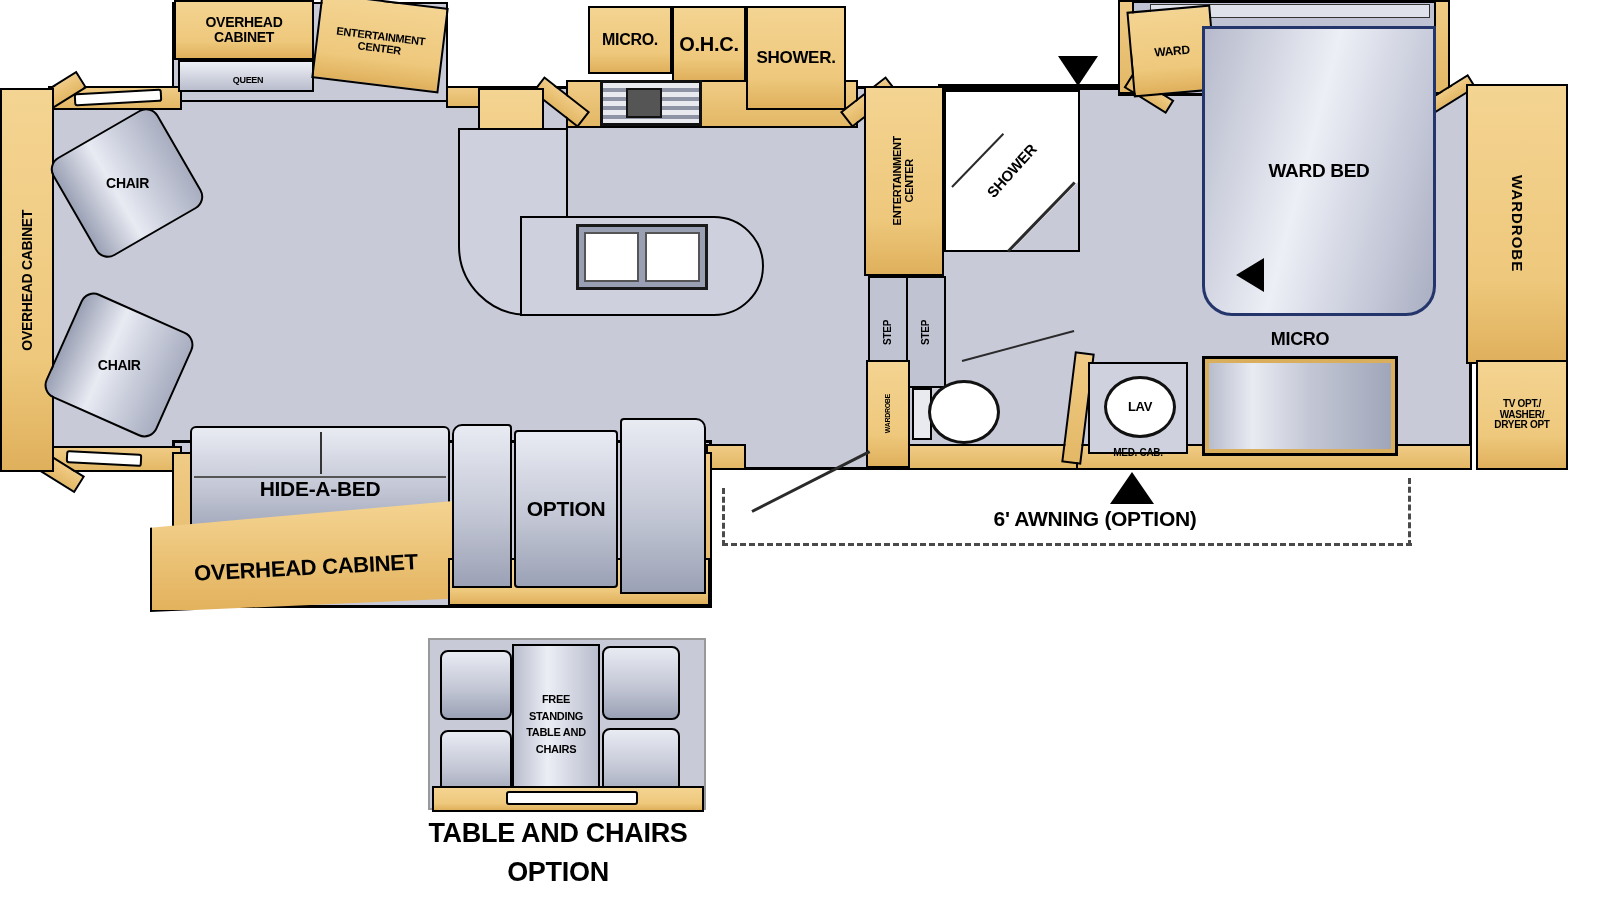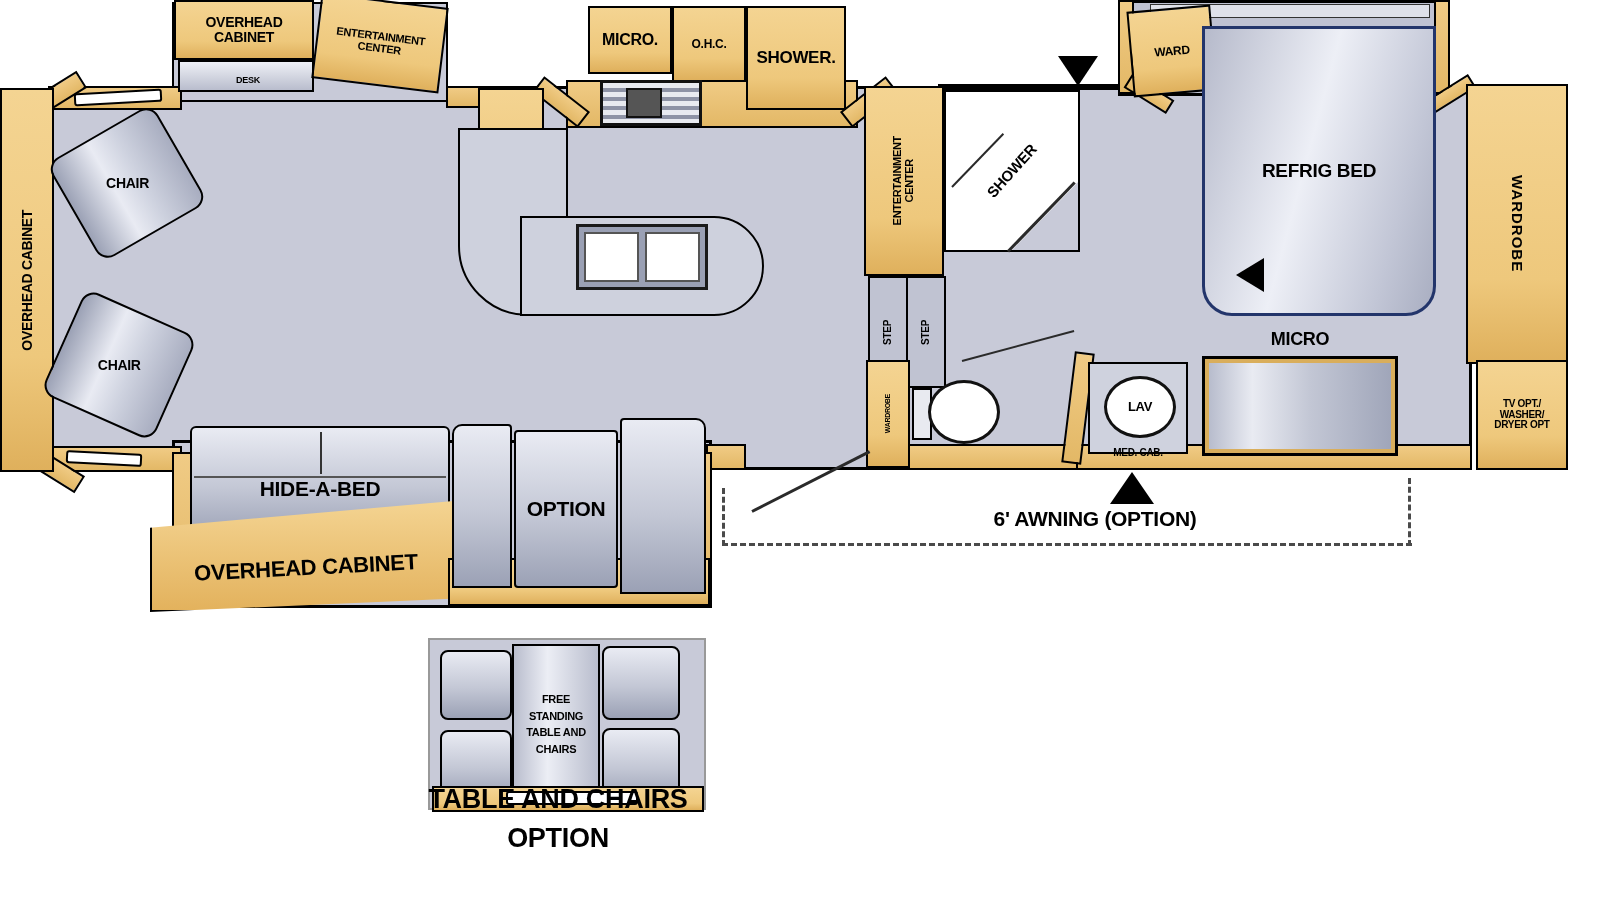--- a/index.html
+++ b/index.html
@@ -63,21 +63,21 @@
   </div>
   <div class="abs gray cent" style="left:58px;top:308px;width:122px;height:114px;transform:rotate(24deg);border-radius:14px;">
     <span class="lbl" style="font-size:14px;transform:rotate(-24deg);">CHAIR</span>
   </div>
 
   <div class="abs cab cent" style="left:174px;top:0px;width:140px;height:60px;">
     <span class="lbl pre" style="font-size:14px;">OVERHEAD
 CABINET</span>
   </div>
   <div class="abs" style="left:178px;top:60px;width:136px;height:32px;background:linear-gradient(180deg,#eef0f6,#b9bdcd);border:2px solid #000;"></div>
-  <div class="abs lbl" style="left:228px;top:76px;width:40px;font-size:9px;">DESK</div>
+  <div class="abs lbl" style="left:228px;top:76px;width:40px;font-size:9px;">QUEEN</div>
   <div class="abs cab cent" style="left:316px;top:0px;width:128px;height:86px;transform:rotate(7deg);">
     <span class="lbl pre" style="font-size:11px;">ENTERTAINMENT
 CENTER</span>
   </div>
 
   <div class="abs cab cent" style="left:478px;top:88px;width:66px;height:148px;">
     <span class="lbl vtu pre" style="font-size:10px;">OVERHEAD
 CABINET</span>
   </div>
   <div class="abs" style="left:458px;top:128px;width:110px;height:188px;background:#ced1dd;border:2px solid #000;border-radius:0 0 26px 70px;"></div>
@@ -85,21 +85,21 @@
   <div class="abs" style="left:522px;top:220px;width:100px;height:92px;background:#ced1dd;"></div>
   <div class="abs" style="left:576px;top:224px;width:132px;height:66px;background:#9aa0b4;border:3px solid #1a1a1a;display:flex;gap:6px;padding:5px;">
     <div style="flex:1;background:#fff;border:2px solid #555;"></div>
     <div style="flex:1;background:#fff;border:2px solid #555;"></div>
   </div>
 
   <div class="abs cab cent" style="left:588px;top:6px;width:84px;height:68px;">
     <span class="lbl" style="font-size:16px;">MICRO.</span>
   </div>
   <div class="abs cab cent" style="left:672px;top:6px;width:74px;height:76px;">
-    <span class="lbl" style="font-size:12px;">O.H.C.</span>
+    <span class="lbl" style="font-size:20px;">O.H.C.</span>
   </div>
   <div class="abs cab cent" style="left:746px;top:6px;width:100px;height:104px;">
     <span class="lbl" style="font-size:17px;">SHOWER.</span>
   </div>
   <div class="abs" style="left:600px;top:80px;width:102px;height:46px;background:repeating-linear-gradient(180deg,#e8eaf0 0 5px,#8e93a6 5px 9px);border:3px solid #111;"></div>
   <div class="abs" style="left:626px;top:88px;width:36px;height:30px;background:#555;border:2px solid #111;"></div>
 
   <div class="abs cab cent" style="left:864px;top:86px;width:80px;height:190px;">
     <span class="lbl vtu pre" style="font-size:11px;">ENTERTAINMENT
 CENTER</span>
@@ -129,21 +129,21 @@
   <div class="abs thinline" style="left:962px;top:360px;width:116px;transform:rotate(-15deg);border-top-width:2px;"></div>
 
   <div class="abs cab cent" style="left:1130px;top:8px;width:84px;height:86px;transform:rotate(-5deg);">
     <span class="lbl" style="font-size:12px;">WARD</span>
   </div>
   <div class="abs lbl" style="left:1212px;top:36px;width:60px;font-size:11px;">SHELF</div>
   <div class="abs lbl" style="left:1368px;top:36px;width:60px;font-size:11px;">SHELF</div>
 
   <div class="abs cent" style="left:1202px;top:26px;width:234px;height:290px;border:3px solid #23356b;border-radius:0 0 30px 30px;
               background:linear-gradient(105deg,#b6bacb 0%,#edeff6 45%,#c2c6d6 80%,#a9aec1 100%);">
-    <span class="lbl" style="font-size:19px;">REFRIG BED</span>
+    <span class="lbl" style="font-size:19px;">WARD BED</span>
   </div>
   <div class="abs" style="left:1236px;top:258px;width:0;height:0;border-right:28px solid #000;border-top:17px solid transparent;border-bottom:17px solid transparent;"></div>
 
   <div class="abs cab cent" style="left:1466px;top:84px;width:102px;height:280px;">
     <span class="lbl vt" style="font-size:15px;letter-spacing:1px;">WARDROBE</span>
   </div>
   <div class="abs cab cent" style="left:1476px;top:360px;width:92px;height:110px;">
     <span class="lbl pre" style="font-size:10px;">TV OPT./
 WASHER/
 DRYER OPT</span>
@@ -191,16 +191,16 @@
   <div class="abs grayv" style="left:440px;top:730px;width:72px;height:70px;border-radius:8px;"></div>
   <div class="abs grayv" style="left:602px;top:728px;width:78px;height:74px;border-radius:8px;"></div>
   <div class="abs cent" style="left:512px;top:644px;width:88px;height:160px;background:linear-gradient(90deg,#b9bdcd,#eceef5 40%,#b9bdcd);border:2px solid #000;">
     <span class="lbl pre" style="font-size:11px;line-height:1.5;">FREE
 STANDING
 TABLE AND
 CHAIRS</span>
   </div>
   <div class="abs cab" style="left:432px;top:786px;width:272px;height:26px;"></div>
   <div class="abs win" style="left:506px;top:791px;width:132px;height:14px;"></div>
-  <div class="abs lbl pre" style="left:408px;top:780px;width:300px;font-size:27px;line-height:1.45;">TABLE AND CHAIRS
+  <div class="abs lbl pre" style="left:408px;top:814px;width:300px;font-size:27px;line-height:1.45;">TABLE AND CHAIRS
 OPTION</div>
 
 </div>
 
 </body></html>

